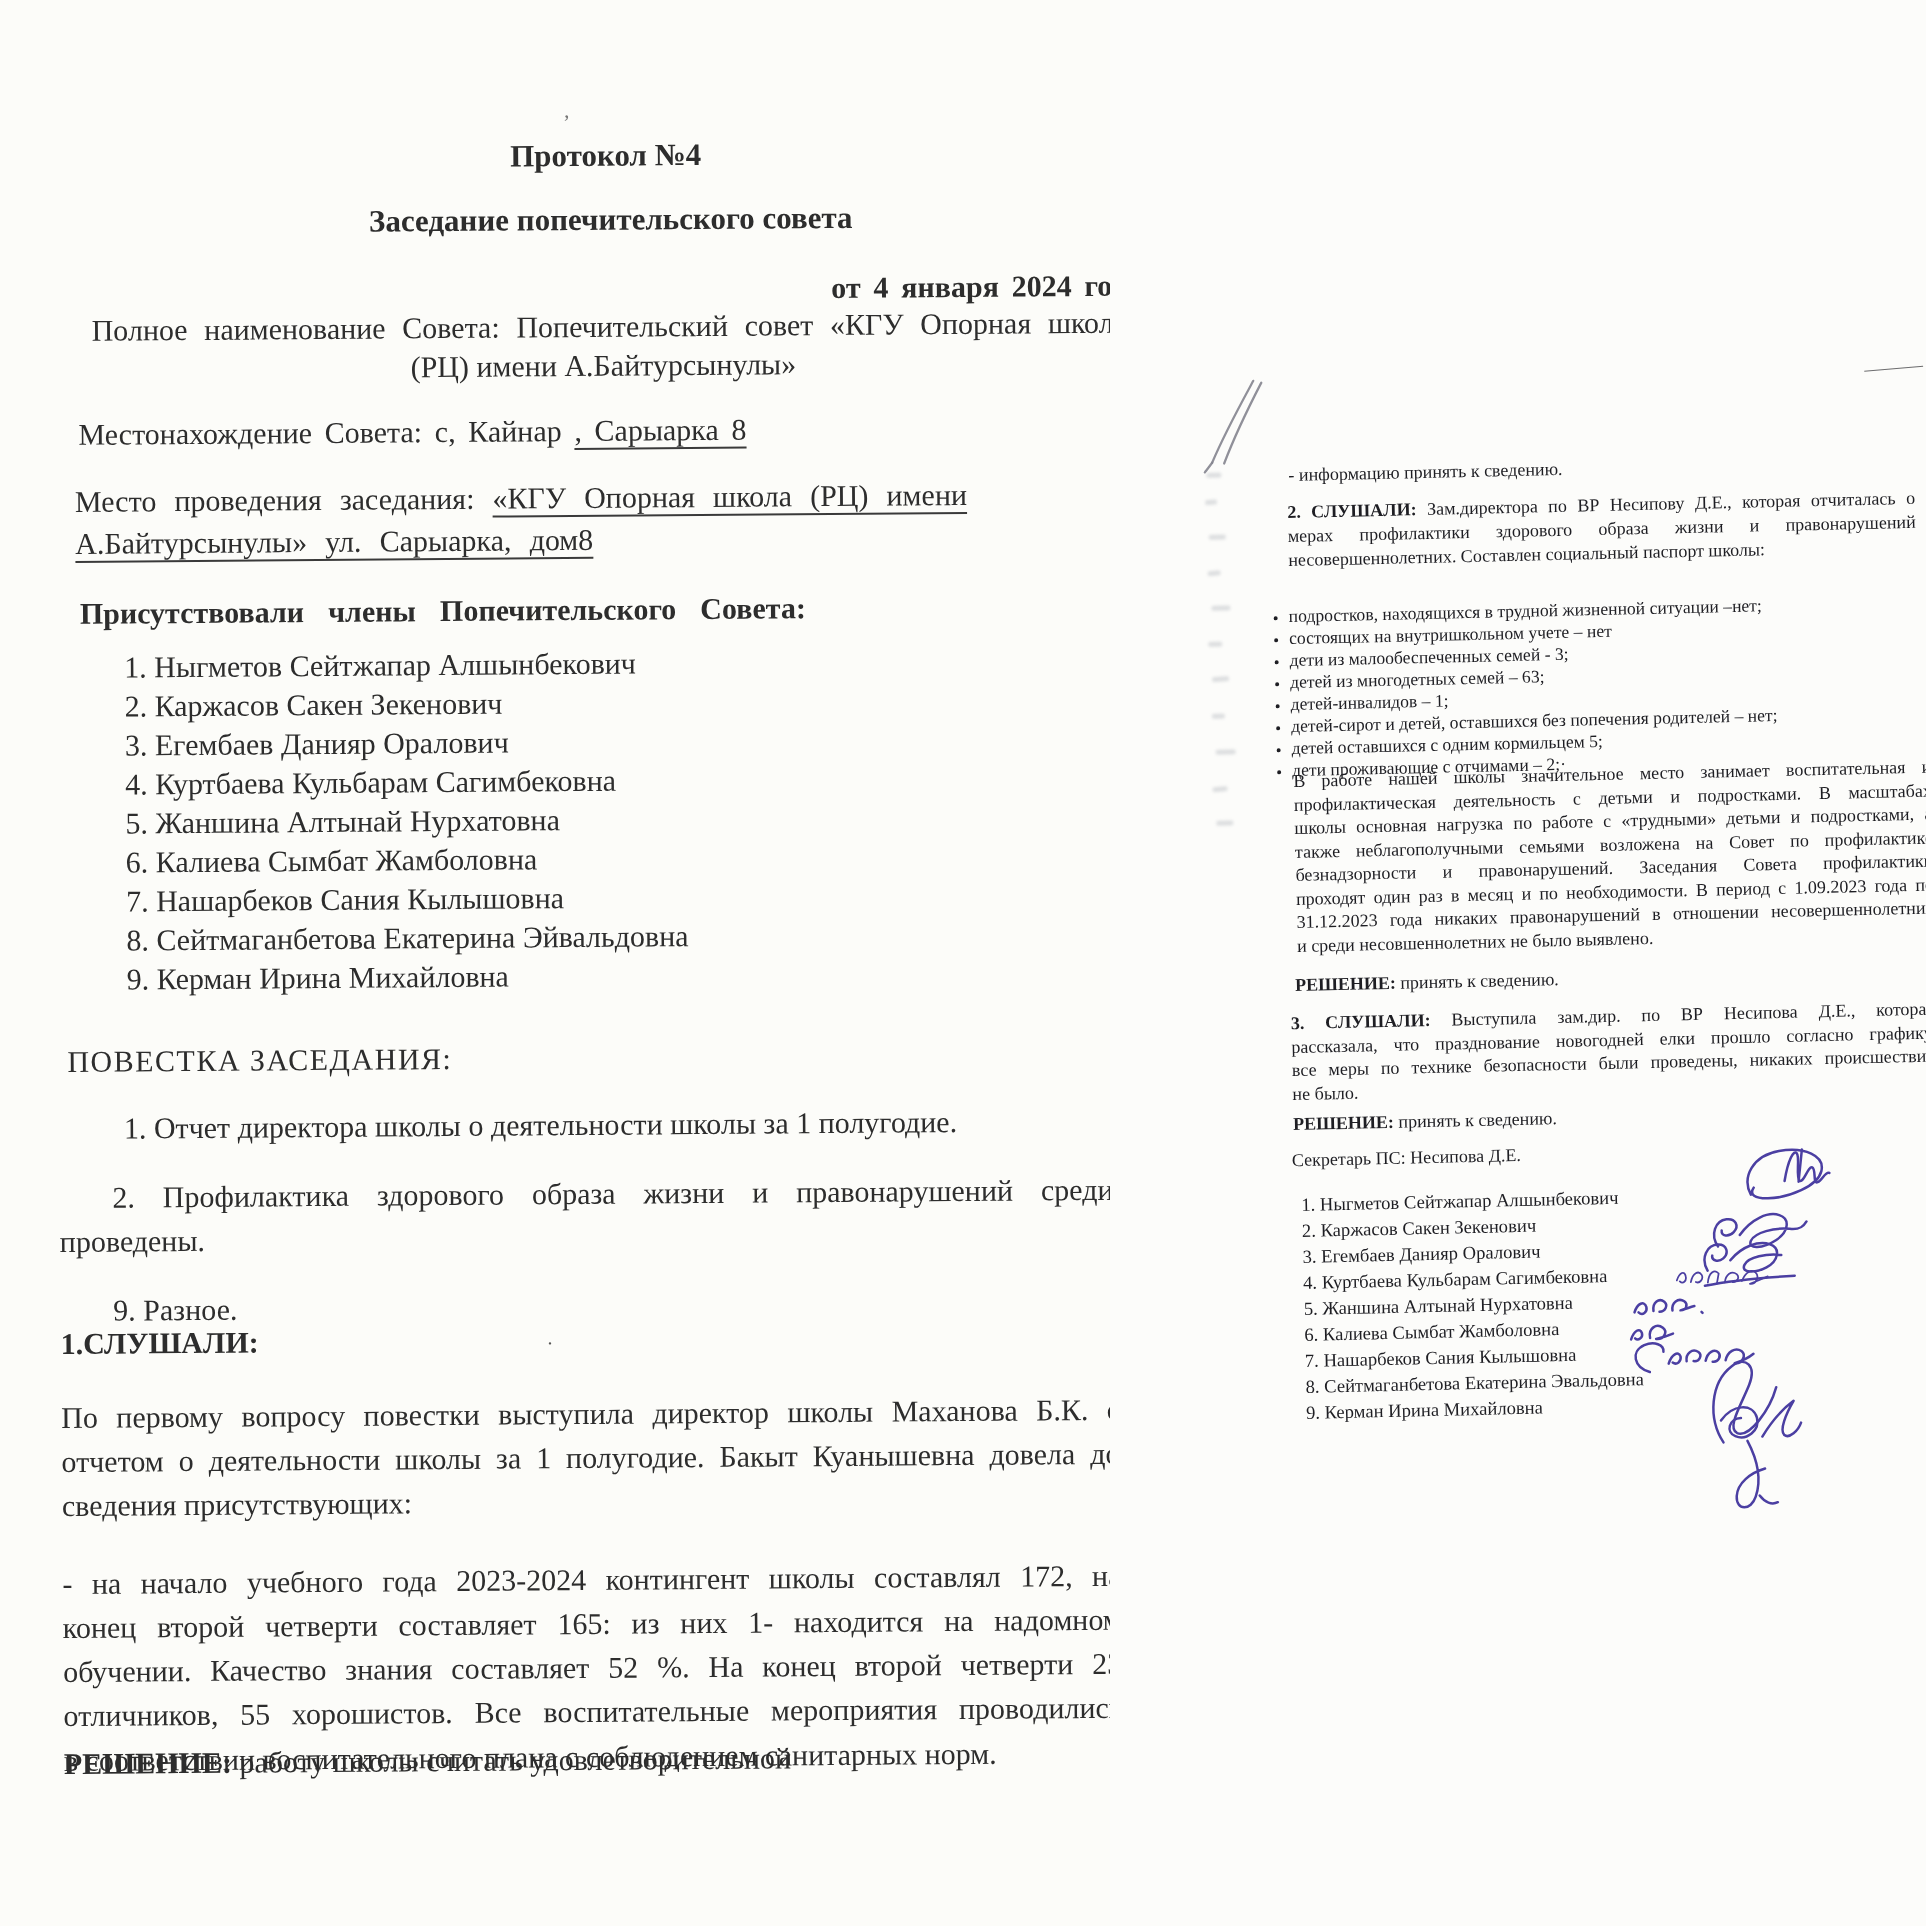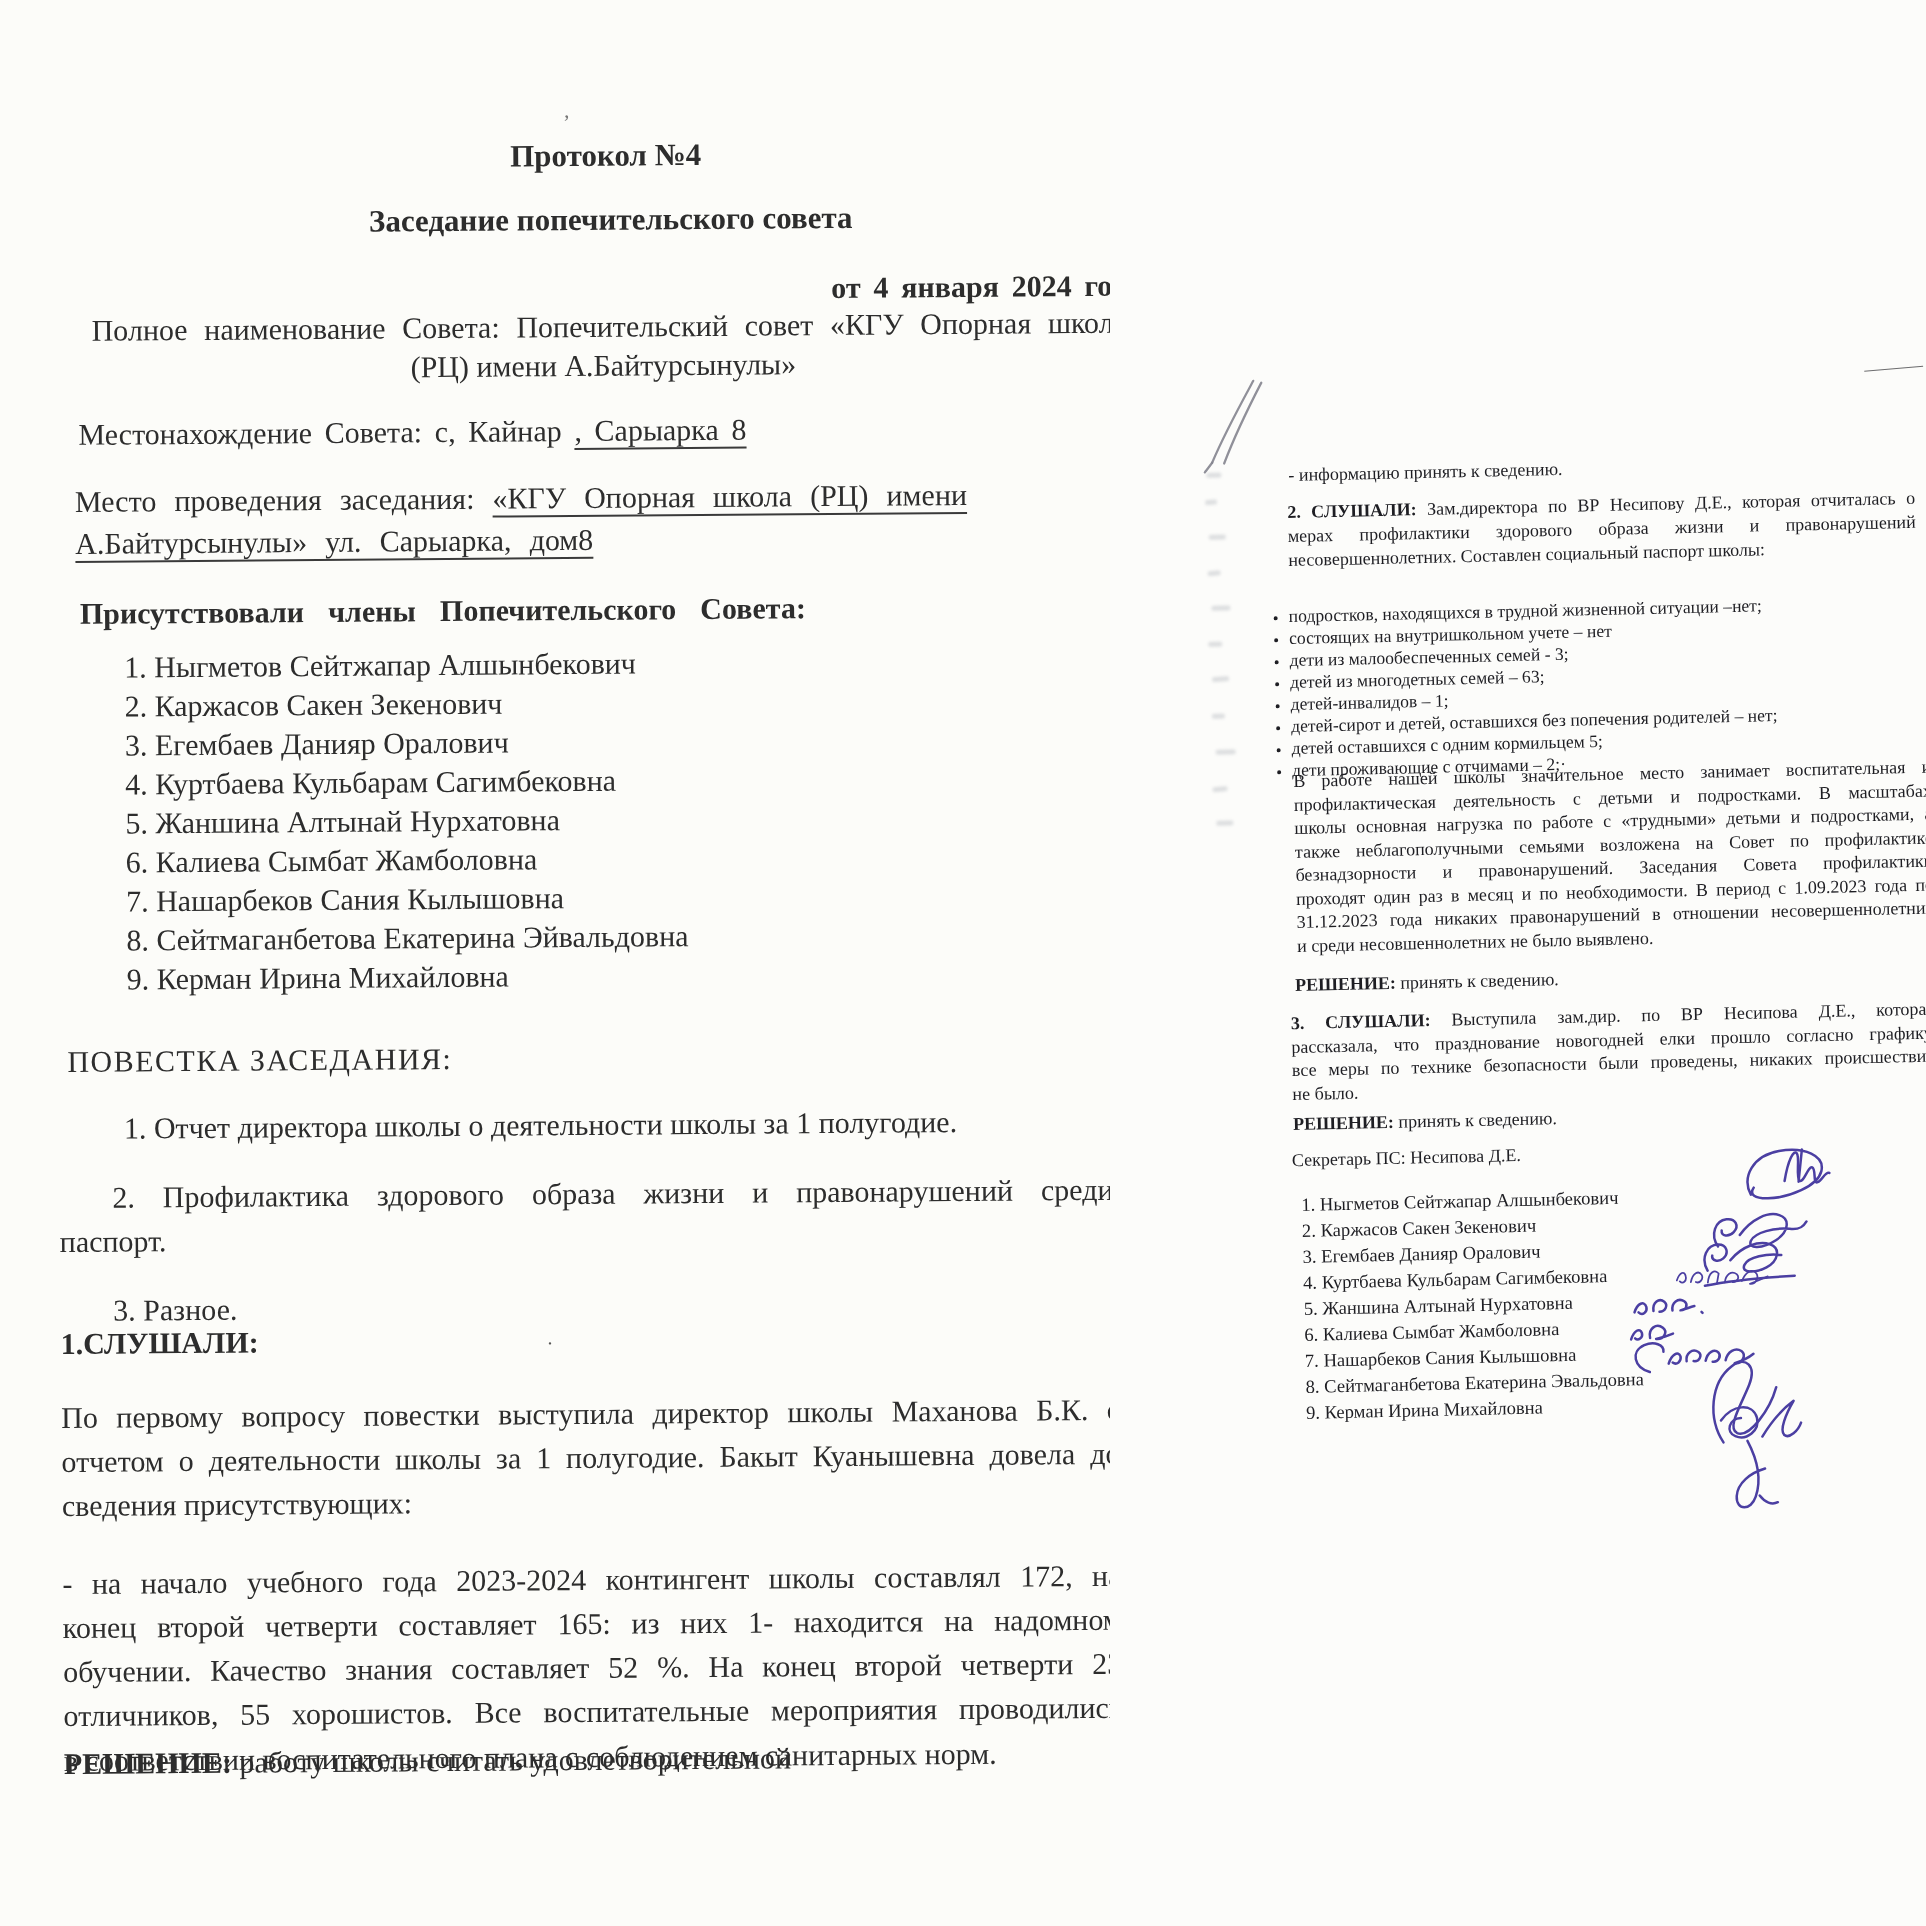--- a/index.html
+++ b/index.html
@@ -101,22 +101,22 @@
         <li>Куртбаева Кульбарам Сагимбековна</li>
         <li>Жаншина Алтынай Нурхатовна</li>
         <li>Калиева Сымбат Жамболовна</li>
         <li>Нашарбеков Сания Кылышовна</li>
         <li>Сейтмаганбетова Екатерина Эйвальдовна</li>
         <li>Керман Ирина Михайловна</li>
       </ol>
       <div class="abs lt nw" id="l-agenda-head">ПОВЕСТКА ЗАСЕДАНИЯ:</div>
       <div class="abs lt nw" id="l-agenda1">1.  Отчет директора школы о деятельности школы за 1 полугодие.</div>
       <div class="abs lt jl nw" id="l-agenda2a">2. Профилактика здорового образа жизни и правонарушений среди</div>
-      <div class="abs lt nw" id="l-agenda2b">паспорт.</div>
-      <div class="abs lt nw" id="l-agenda3">3. Разное.</div>
+      <div class="abs lt nw" id="l-agenda2b">проведены.</div>
+      <div class="abs lt nw" id="l-agenda3">9. Разное.</div>
       <div class="abs lt b nw" id="l-slushali">1.СЛУШАЛИ:</div>
       <div class="abs" id="l-dot">.</div>
 
       <div class="abs lt l-para1" style="height:140px;">
         <div class="lln jl nw" style="top:0;">По первому вопросу повестки выступила директор школы Маханова Б.К. с</div>
         <div class="lln jl nw" style="top:44px;">отчетом о деятельности школы за 1 полугодие. Бакыт Куанышевна довела до</div>
         <div class="lln nw" style="top:88px;">сведения присутствующих:</div>
       </div>
 
       <div class="abs lt l-para2" style="height:231px;">

